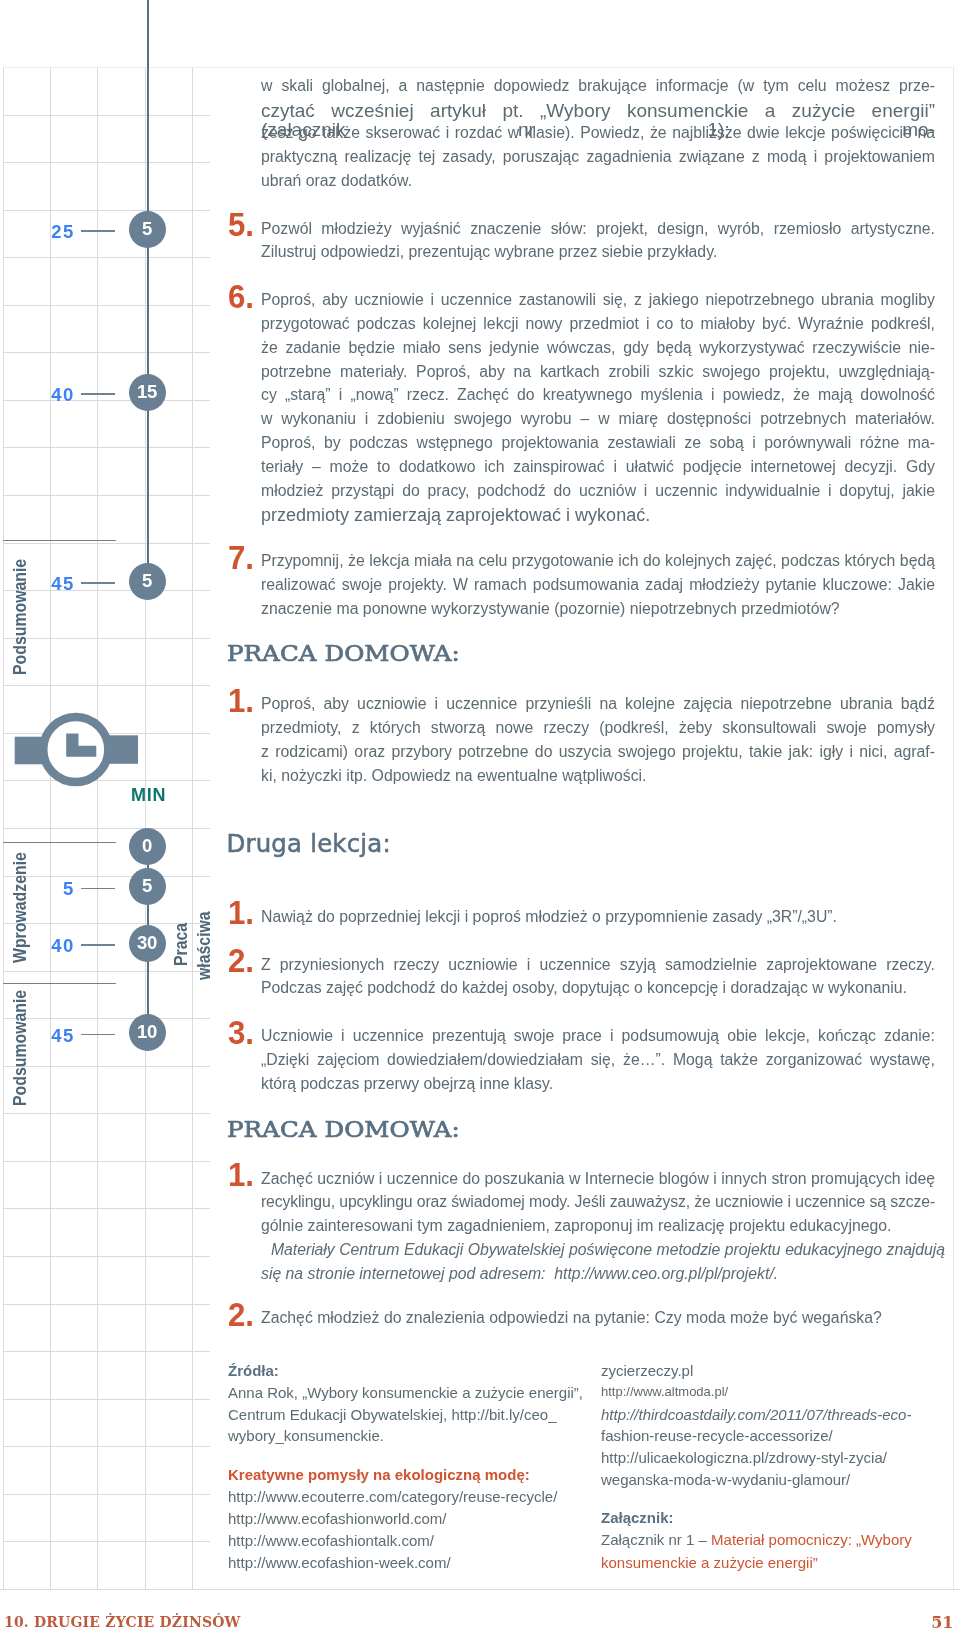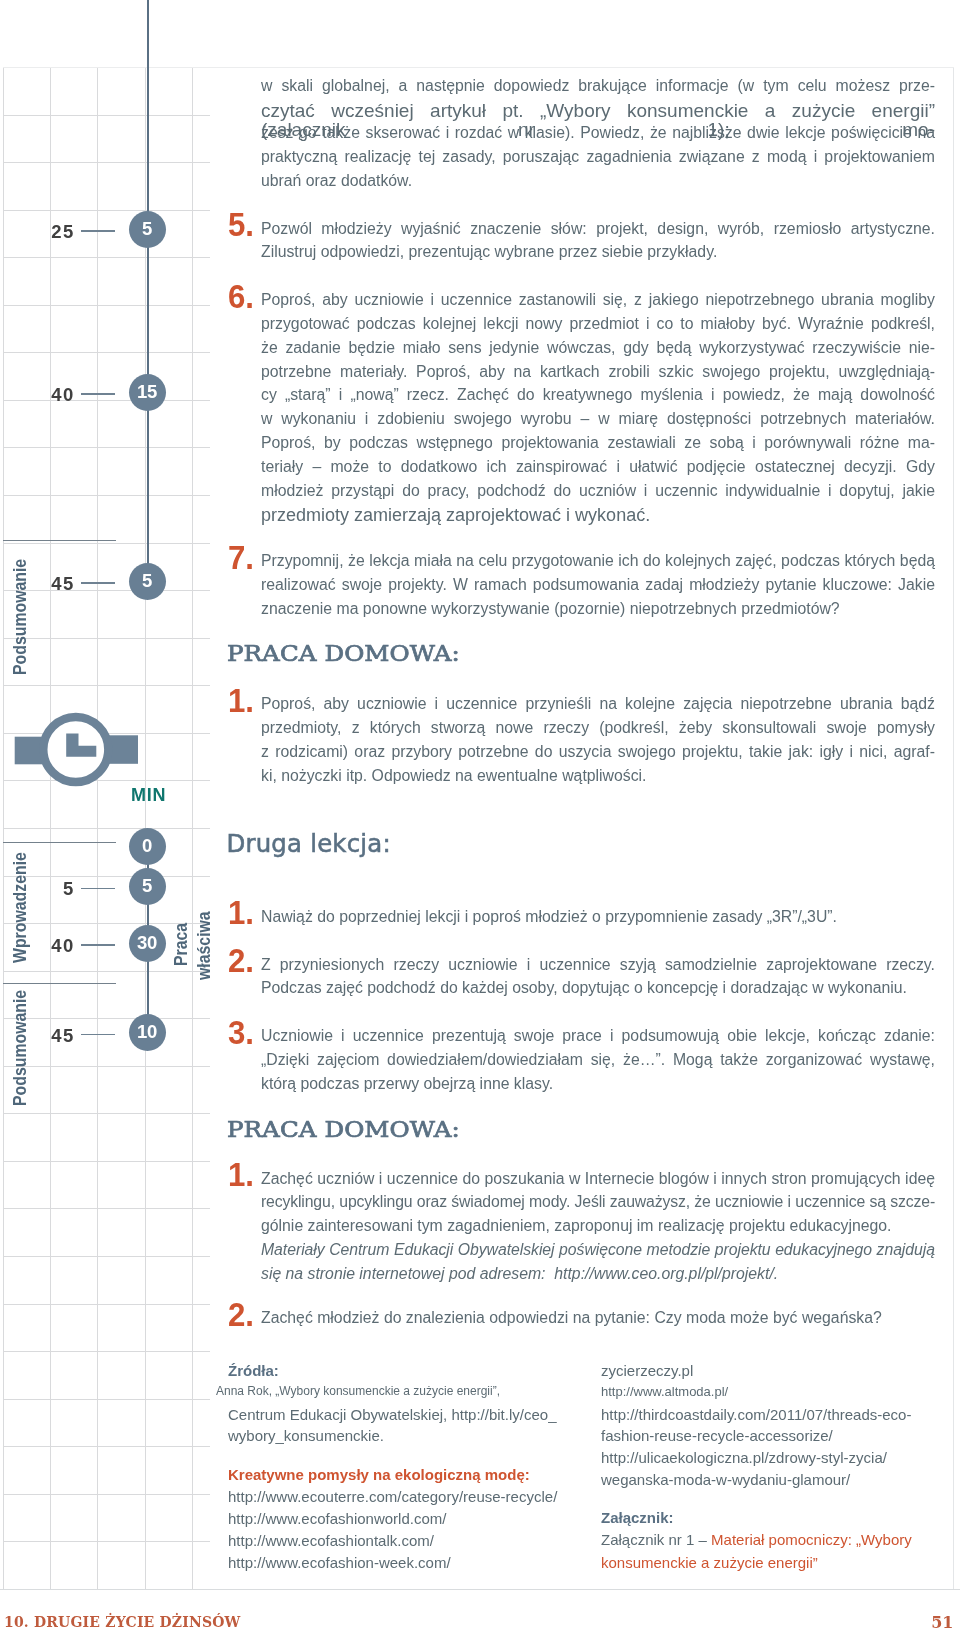--- a/index.html
+++ b/index.html
@@ -10,21 +10,21 @@
   .grid{position:absolute;left:0;top:0;width:960px;height:1629px;pointer-events:none;}
   .gv{position:absolute;width:1px;background:#d9dadc;}
   .gh{position:absolute;height:1px;background:#d9dadc;}
   .frameline{position:absolute;width:1px;background:#e4e6e8;}
   .frameline-h{position:absolute;height:1px;background:#ecedee;}
 
   .tl-line{position:absolute;width:2.3px;background:#5a7084;}
   .tl-dot{position:absolute;border-radius:50%;background:#687f94;color:#fff;
           display:flex;align-items:center;justify-content:center;
           font-weight:bold;letter-spacing:0px;line-height:1;}
-  .tl-num{position:absolute;color:#404040;font-weight:bold;text-align:right;line-height:1;}
+  .tl-num{position:absolute;color:#3b82f6;font-weight:bold;text-align:right;line-height:1;}
   .tl-dash{position:absolute;height:1.8px;background:#6f8292;}
   .sect-div{position:absolute;height:1.4px;background:#74818c;}
   .vlabel{position:absolute;color:#4f677a;font-weight:bold;
           transform-origin:0 0;transform:rotate(-90deg) scaleX(0.9);white-space:nowrap;line-height:1;}
   .minlabel{position:absolute;color:#0f766e;font-weight:bold;letter-spacing:.8px;line-height:1;}
 
   
   .tline{position:absolute;color:#5c6b73;white-space:pre;line-height:1;}
   .tline.j{white-space:normal;text-align:justify;text-align-last:justify;}
   .num{position:absolute;color:#cf5430;font-weight:bold;line-height:1;transform-origin:0 0;transform:scaleX(0.935);white-space:pre;}
@@ -138,21 +138,21 @@
       <div class="tline j" style="left:261px;top:220.65px;width:674px;font-size:15.8px;">Pozwól młodzieży wyjaśnić znaczenie słów: projekt, design, wyrób, rzemiosło artystyczne.</div>
       <div class="tline" style="left:261px;top:244.45000000000002px;width:674px;font-size:15.8px;">Zilustruj odpowiedzi, prezentując wybrane przez siebie przykłady.</div>
       <div class="num" style="left:228px;top:279.9px;font-size:33.4px;">6.</div>
       <div class="tline j" style="left:261px;top:292.15px;width:674px;font-size:15.8px;">Poproś, aby uczniowie i uczennice zastanowili się, z jakiego niepotrzebnego ubrania mogliby</div>
       <div class="tline j" style="left:261px;top:315.95px;width:674px;font-size:15.8px;">przygotować podczas kolejnej lekcji nowy przedmiot i co to miałoby być. Wyraźnie podkreśl,</div>
       <div class="tline j" style="left:261px;top:339.75px;width:674px;font-size:15.8px;">że zadanie będzie miało sens jedynie wówczas, gdy będą wykorzystywać rzeczywiście nie-</div>
       <div class="tline j" style="left:261px;top:363.54999999999995px;width:674px;font-size:15.8px;">potrzebne materiały. Poproś, aby na kartkach zrobili szkic swojego projektu, uwzględniają-</div>
       <div class="tline j" style="left:261px;top:387.34999999999997px;width:674px;font-size:15.8px;">cy „starą” i „nową” rzecz. Zachęć do kreatywnego myślenia i powiedz, że mają dowolność</div>
       <div class="tline j" style="left:261px;top:411.15px;width:674px;font-size:15.8px;">w wykonaniu i zdobieniu swojego wyrobu – w miarę dostępności potrzebnych materiałów.</div>
       <div class="tline j" style="left:261px;top:434.95px;width:674px;font-size:15.8px;">Poproś, by podczas wstępnego projektowania zestawiali ze sobą i porównywali różne ma-</div>
-      <div class="tline j" style="left:261px;top:458.75px;width:674px;font-size:15.8px;">teriały – może to dodatkowo ich zainspirować i ułatwić podjęcie ostatecznej decyzji. Gdy</div>
+      <div class="tline j" style="left:261px;top:458.75px;width:674px;font-size:15.8px;">teriały – może to dodatkowo ich zainspirować i ułatwić podjęcie internetowej decyzji. Gdy</div>
       <div class="tline j" style="left:261px;top:482.54999999999995px;width:674px;font-size:15.8px;">młodzież przystąpi do pracy, podchodź do uczniów i uczennic indywidualnie i dopytuj, jakie</div>
       <div class="tline" style="left:261px;top:506.35px;width:674px;font-size:18px;">przedmioty zamierzają zaprojektować i wykonać.</div>
       <div class="num" style="left:228px;top:540.9px;font-size:33.4px;">7.</div>
       <div class="tline j" style="left:261px;top:553.15px;width:674px;font-size:15.8px;">Przypomnij, że lekcja miała na celu przygotowanie ich do kolejnych zajęć, podczas których będą</div>
       <div class="tline j" style="left:261px;top:576.9499999999999px;width:674px;font-size:15.8px;">realizować swoje projekty. W ramach podsumowania zadaj młodzieży pytanie kluczowe: Jakie</div>
       <div class="tline" style="left:261px;top:600.75px;width:674px;font-size:15.8px;">znaczenie ma ponowne wykorzystywanie (pozornie) niepotrzebnych przedmiotów?</div>
       <div class="h2 slab" style="left:227px;top:642.932px;font-size:21.6px;letter-spacing:0.05px;">PRACA DOMOWA:</div>
       <div class="num" style="left:228px;top:684px;font-size:33.4px;">1.</div>
       <div class="tline j" style="left:261px;top:696.25px;width:674px;font-size:15.8px;">Poproś, aby uczniowie i uczennice przynieśli na kolejne zajęcia niepotrzebne ubrania bądź</div>
       <div class="tline j" style="left:261px;top:720.05px;width:674px;font-size:15.8px;">przedmioty, z których stworzą nowe rzeczy (podkreśl, żeby skonsultowali swoje pomysły</div>
@@ -166,39 +166,39 @@
       <div class="tline" style="left:261px;top:980.4499999999999px;width:674px;font-size:15.8px;">Podczas zajęć podchodź do każdej osoby, dopytując o koncepcję i doradzając w wykonaniu.</div>
       <div class="num" style="left:228px;top:1015.9px;font-size:33.4px;">3.</div>
       <div class="tline j" style="left:261px;top:1028.15px;width:674px;font-size:15.8px;">Uczniowie i uczennice prezentują swoje prace i podsumowują obie lekcje,  kończąc zdanie:</div>
       <div class="tline j" style="left:261px;top:1051.95px;width:674px;font-size:15.8px;">„Dzięki zajęciom dowiedziałem/dowiedziałam się, że…”. Mogą także zorganizować wystawę,</div>
       <div class="tline" style="left:261px;top:1075.75px;width:674px;font-size:15.8px;">którą podczas przerwy obejrzą inne klasy.</div>
       <div class="h2 slab" style="left:227px;top:1119.432px;font-size:21.6px;letter-spacing:0.05px;">PRACA DOMOWA:</div>
       <div class="num" style="left:228px;top:1158.4px;font-size:33.4px;">1.</div>
       <div class="tline j" style="left:261px;top:1170.65px;width:674px;font-size:15.8px;">Zachęć uczniów i uczennice do poszukania w Internecie blogów i innych stron promujących ideę</div>
       <div class="tline j" style="left: 261px; top: 1194.45px; width: 674px; font-size: 15.8px; letter-spacing: -0.1466px;">recyklingu, upcyklingu oraz świadomej mody. Jeśli zauważysz, że uczniowie i uczennice są szcze-</div>
       <div class="tline" style="left:261px;top:1218.25px;width:674px;font-size:15.8px;">gólnie zainteresowani tym zagadnieniem, zaproponuj im realizację projektu edukacyjnego.</div>
-      <div class="tline j italic" style="left: 261px; top: 1242.05px; width: 674px; font-size: 15.8px; letter-spacing: -0.0498px;">Materiały Centrum Edukacji Obywatelskiej poświęcone metodzie projektu edukacyjnego znajdują</div>
+      <div class="tline j italic" style="left: 271px; top: 1242.05px; width: 674px; font-size: 15.8px; letter-spacing: -0.0498px;">Materiały Centrum Edukacji Obywatelskiej poświęcone metodzie projektu edukacyjnego znajdują</div>
       <div class="tline italic" style="left:261px;top:1265.8500000000001px;width:674px;font-size:15.8px;">się na stronie internetowej pod adresem:  http://www.ceo.org.pl/pl/projekt/.</div>
       <div class="num" style="left:228px;top:1297.6000000000001px;font-size:33.4px;">2.</div>
       <div class="tline" style="left:261px;top:1309.8500000000001px;width:674px;font-size:15.8px;">Zachęć młodzież do znalezienia odpowiedzi na pytanie: Czy moda może być wegańska?</div>
     </div>
 
   <div id="sources">
       <div class="tline" style="left:228px;top:1362.7px;font-size:15px;color:#5a7083;font-weight:bold;">Źródła:</div>
-      <div class="tline" style="left:216px;top:1384.6000000000001px;font-size:12px;">Anna Rok, „Wybory konsumenckie a zużycie energii”,</div>
+      <div class="tline" style="left:228px;top:1384.6000000000001px;font-size:15px;">Anna Rok, „Wybory konsumenckie a zużycie energii”,</div>
       <div class="tline" style="left:228px;top:1406.5px;font-size:15px;">Centrum Edukacji Obywatelskiej, http://bit.ly/ceo_</div>
       <div class="tline" style="left:228px;top:1428.4px;font-size:15px;">wybory_konsumenckie.</div>
       <div class="tline orange" style="left:228px;top:1467.3px;font-size:15px;font-weight:bold;">Kreatywne pomysły na ekologiczną modę:</div>
       <div class="tline" style="left:228px;top:1489.1px;font-size:15px;">http://www.ecouterre.com/category/reuse-recycle/</div>
       <div class="tline" style="left:228px;top:1511px;font-size:15px;">http://www.ecofashionworld.com/</div>
       <div class="tline" style="left:228px;top:1532.8999999999999px;font-size:15px;">http://www.ecofashiontalk.com/</div>
       <div class="tline" style="left:228px;top:1554.8px;font-size:15px;">http://www.ecofashion-week.com/</div>
       <div class="tline" style="left:601px;top:1362.7px;font-size:15px;">zycierzeczy.pl</div>
       <div class="tline" style="left:601px;top:1384.6000000000001px;font-size:13px;">http://www.altmoda.pl/</div>
-      <div class="tline" style="left:601px;top:1406.5px;font-size:15px;">http://thirdcoastdaily.com/2011/07/threads-eco-</div>
+      <div class="tline" style="left:601px;top:1406.5px;font-size:15px;font-style:italic;">http://thirdcoastdaily.com/2011/07/threads-eco-</div>
       <div class="tline" style="left:601px;top:1428.4px;font-size:15px;">fashion-reuse-recycle-accessorize/</div>
       <div class="tline" style="left:601px;top:1450.3px;font-size:15px;">http://ulicaekologiczna.pl/zdrowy-styl-zycia/</div>
       <div class="tline" style="left:601px;top:1472.2px;font-size:15px;">weganska-moda-w-wydaniu-glamour/</div>
       <div class="tline" style="left:601px;top:1510.3px;font-size:15px;color:#5a7083;font-weight:bold;">Załącznik:</div>
       <div class="tline" style="left:601px;top:1532.3px;font-size:15px;"><span>Załącznik nr 1 – </span><span class="orange">Materiał pomocniczy: „Wybory</span></div>
       <div class="tline orange" style="left:601px;top:1554.8px;font-size:15px;">konsumenckie a zużycie energii”</div>
     </div>
 
   <div class="foot-rule" style="left:0px;top:1589px;width:960px;"></div>
   <div class="foot-txt" style="left:4px;top:1614.5px;font-family:'DejaVu Serif',serif;font-size:14px;font-weight:bold;letter-spacing:.18px;">10. DRUGIE ŻYCIE DŻINSÓW</div>

